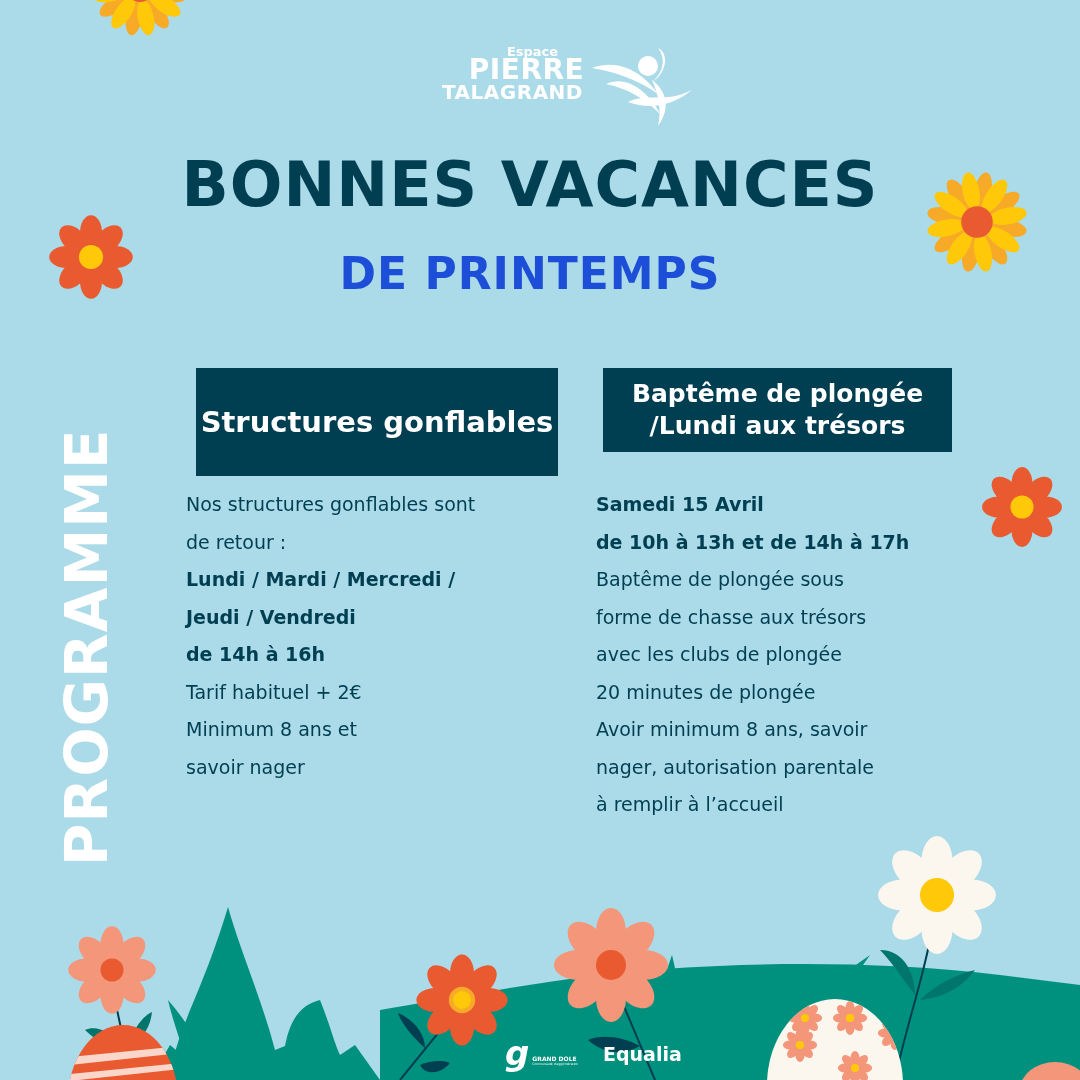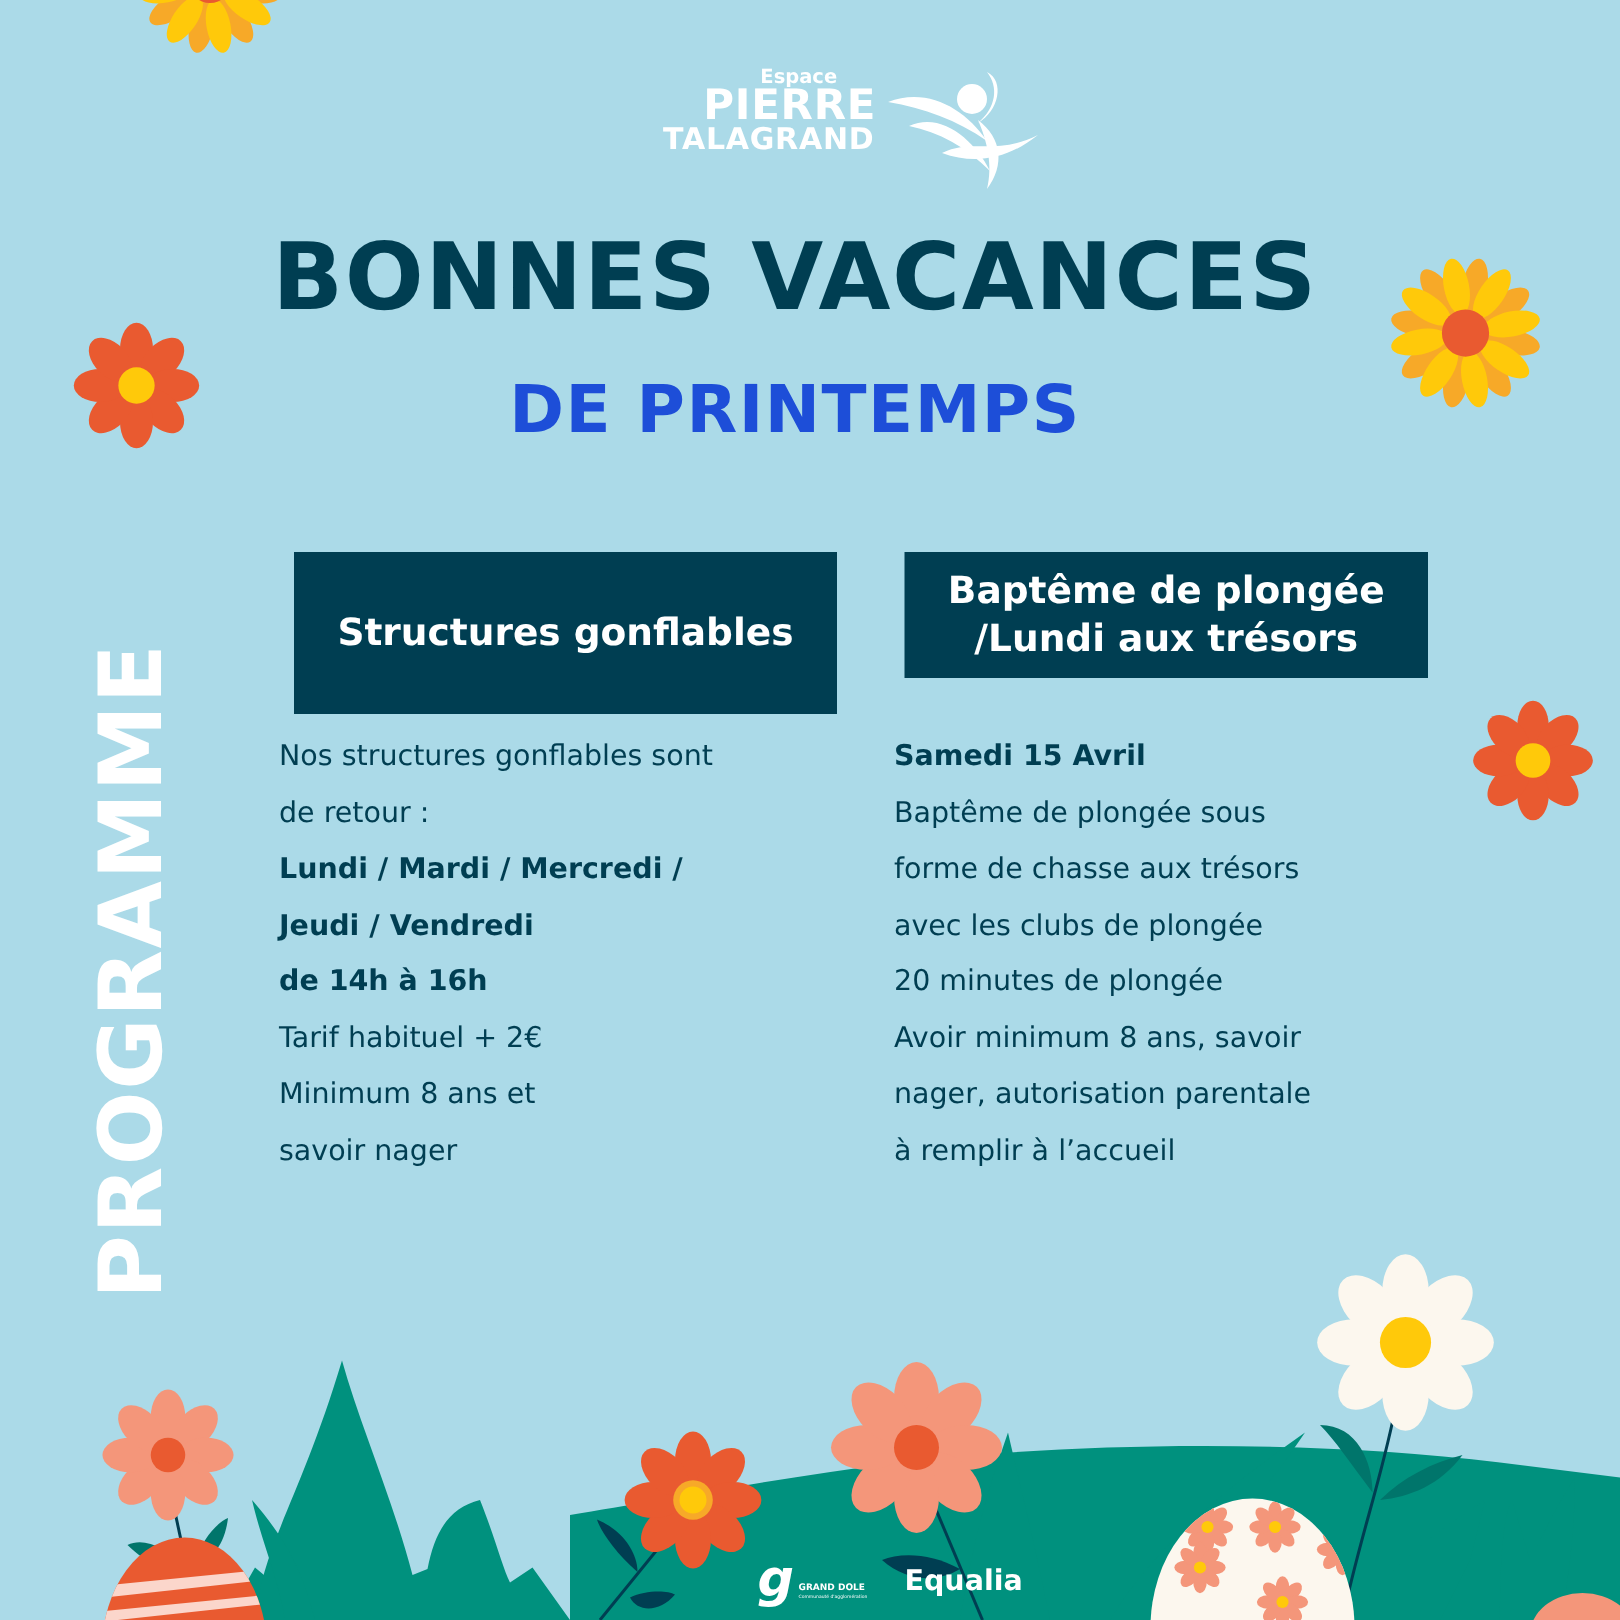--- a/index.html
+++ b/index.html
@@ -39,21 +39,21 @@
     left: 56px; top: 866px; transform-origin: 0 0; transform: rotate(-90deg);
     color: #fff; font-weight: bold; font-size: 58px; letter-spacing: 1px;
     line-height: 62px; white-space: nowrap;
   }
 
   
   .box {
     background: #003e52; color: #fff; font-weight: bold;
     display: flex; align-items: center; justify-content: center; text-align: center;
   }
-  .box-1 { left: 196px; top: 368px; width: 362px; height: 108px; font-size: 25px; line-height: 30px; }
+  .box-1 { left: 196px; top: 368px; width: 362px; height: 108px; font-size: 29px; line-height: 30px; }
   .box-2 { left: 603px; top: 368px; width: 349px; height: 84px; font-size: 25px; line-height: 32px; }
 
   .col { text-align: left; color: #003e52; font-size: 19px; line-height: 37.5px; }
   .col-1 { left: 186px; width: 370px; top: 486px; }
   .col-2 { left: 596px; width: 370px; top: 486px; }
   .col .b { font-weight: bold; }
   .col .m { font-weight: normal; }
   .col div { white-space: nowrap; }
 
   svg { display: block; }
@@ -262,20 +262,21 @@
   <div class="b">Lundi / Mardi / Mercredi /</div>
   <div class="b">Jeudi / Vendredi</div>
   <div class="b">de 14h à 16h</div>
   <div class="m">Tarif habituel + 2€</div>
   <div class="m">Minimum 8 ans et</div>
   <div class="m">savoir nager</div>
 </div>
 
 <div class="abs col col-2">
   <div class="b">Samedi 15 Avril</div>
+  <div class="b">de 10h à 13h et de 14h à 17h</div>
   <div class="m">Baptême de plongée sous</div>
   <div class="m">forme de chasse aux trésors</div>
   <div class="m">avec les clubs de plongée</div>
   <div class="m">20 minutes de plongée</div>
   <div class="m">Avoir minimum 8 ans, savoir</div>
   <div class="m">nager, autorisation parentale</div>
   <div class="m">à remplir à l’accueil</div>
 </div>
 
 <div class="abs" style="left:505px;top:1038px;display:flex;align-items:flex-end;color:#fff;">

